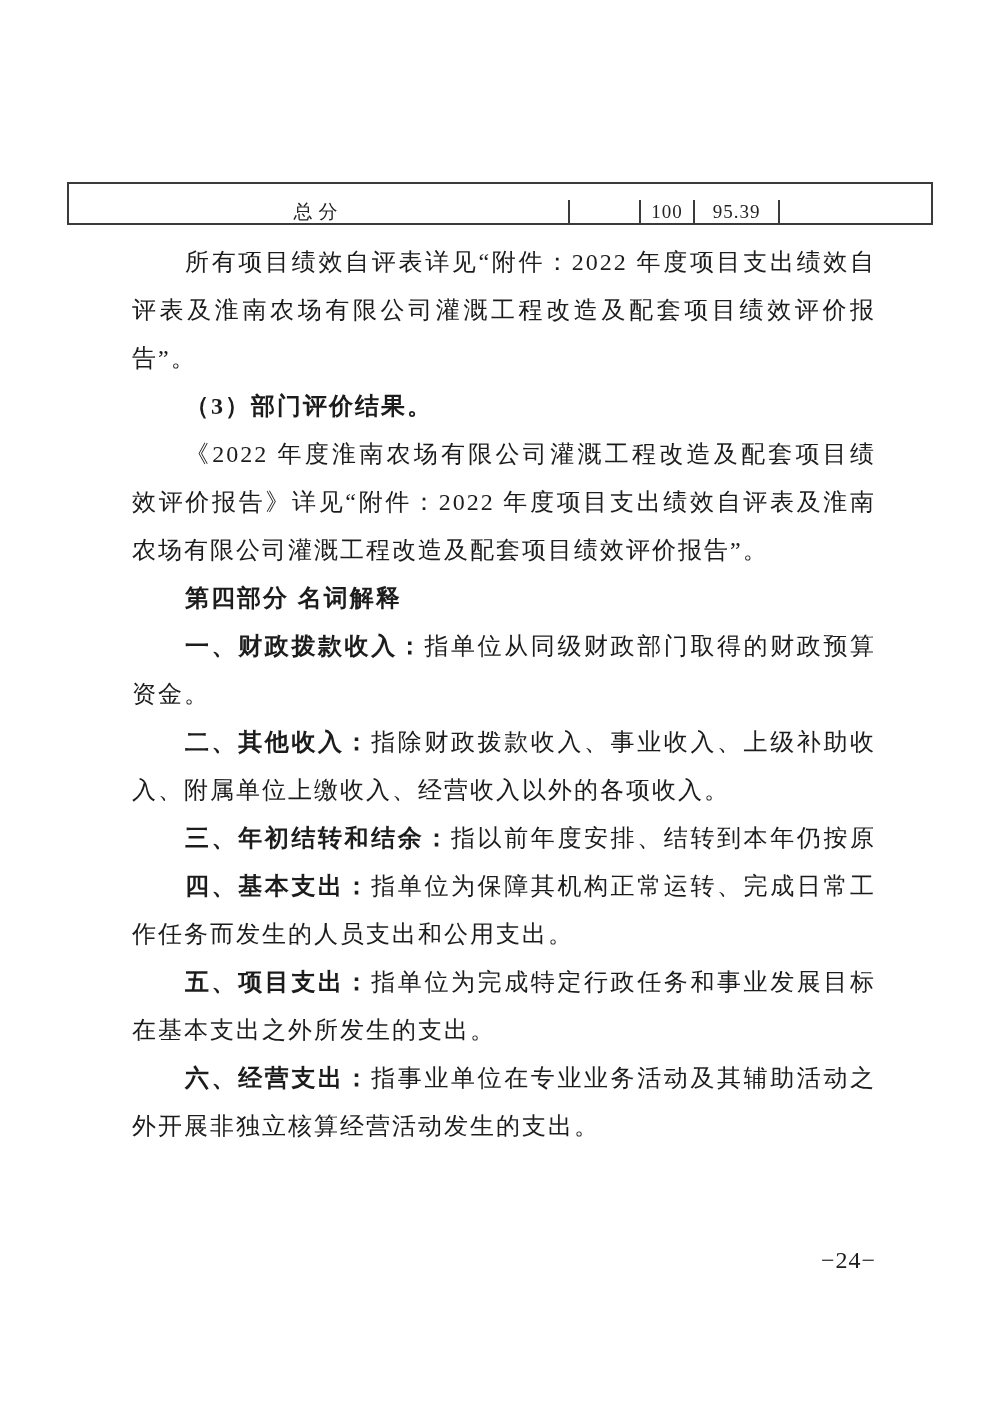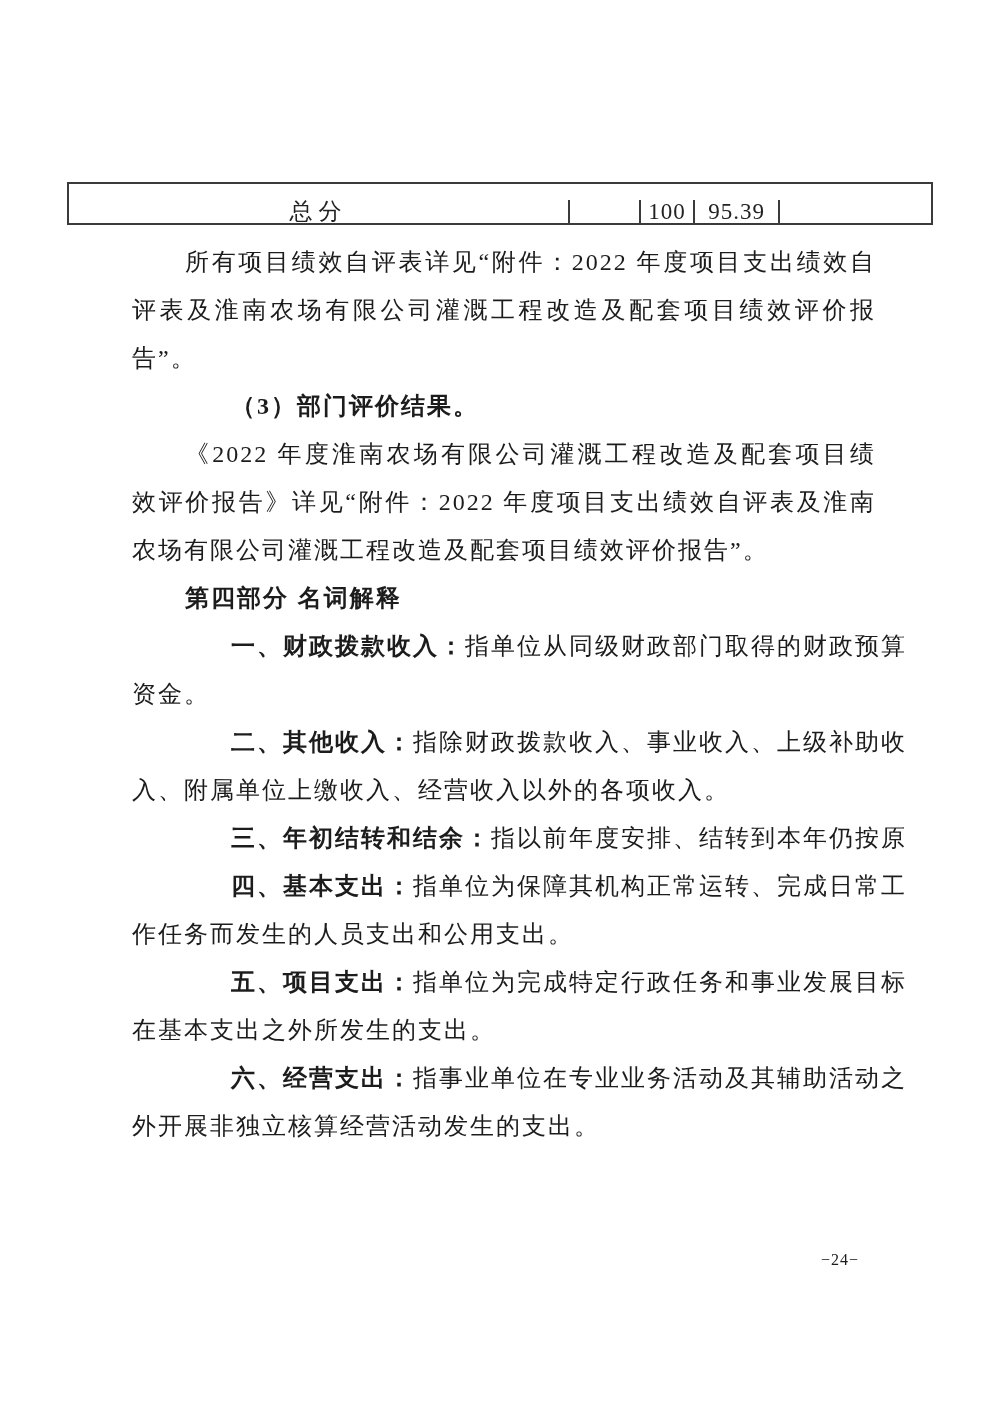--- a/index.html
+++ b/index.html
@@ -8,44 +8,44 @@
     font-family:"Liberation Serif","DejaVu Serif",serif;color:#1c1c1c;
   }
   
   .score-table{
     position:absolute;left:67px;top:182px;width:866px;height:43px;
     display:flex;box-sizing:border-box;border:2px solid #3b3b3b;background:#fff;
   }
   .score-cell{
     box-sizing:border-box;border-right:2px solid #3b3b3b;
     display:flex;align-items:center;justify-content:center;
-    font-size:23px;color:#222;margin-top:16px;
+    font-size:19px;color:#222;margin-top:16px;
   }
   .score-cell:last-child{border-right:none;}
   .sc-1{width:501px;letter-spacing:6px;}
   .sc-2{width:71px;}
   .sc-3{width:54px;letter-spacing:1px;}
   .sc-4{width:85px;letter-spacing:1px;}
   .sc-5{flex:1;}
   
   .content{position:absolute;left:132px;top:238px;width:744px;}
   .tline{
     height:48px;line-height:48px;font-size:24px;letter-spacing:2px;
     text-align:justify;text-align-last:justify;white-space:nowrap;overflow:visible;
   }
   .tline.indent{padding-left:53px;width:691px;}
   .tline.left{text-align:left;text-align-last:left;white-space:normal;}
-  .b{font-weight:bold;margin-left:46px;}
+  .b{font-weight:bold;}
   .hei{
     font-family:"Liberation Sans","DejaVu Sans",sans-serif;
     font-weight:700;font-size:24px;letter-spacing:2px;margin-top:20px;
   }
   .pageno{
     position:absolute;left:821px;top:1246px;height:28px;line-height:28px;
-    font-size:16px;letter-spacing:1px;color:#1c1c1c;
+    font-size:24px;letter-spacing:1px;color:#1c1c1c;
   }
 </style>
 </head>
 <body>
 
 <div class="page">
 
   <div class="score-table">
     <div class="score-cell sc-1">总分</div>
     <div class="score-cell sc-2"></div>

